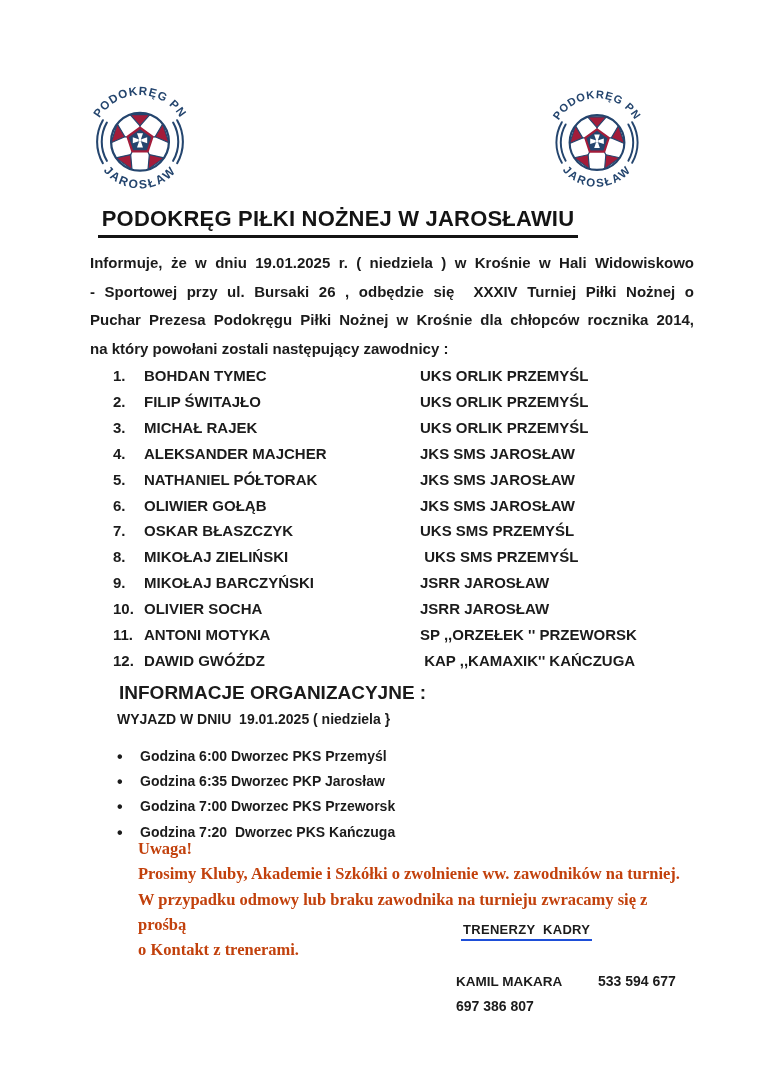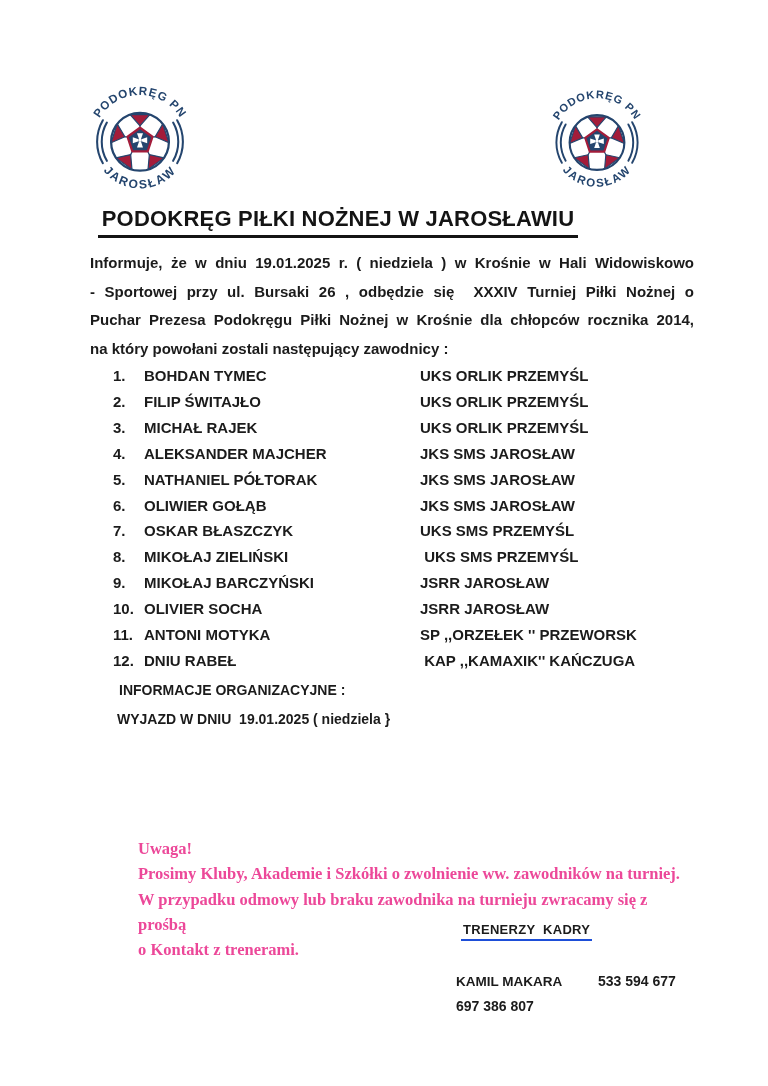--- a/index.html
+++ b/index.html
@@ -29,30 +29,30 @@
   .intro { position:absolute; left:90px; top:249px; width:604px;
            font-size:15px; line-height:28.6px; }
   .intro-line { text-align:justify; text-align-last:justify; -moz-text-align-last:justify; }
   .intro-line:last-child { text-align-last:left; -moz-text-align-last:left; }
 
   
   .players { position:absolute; left:113px; top:363px; width:580px; font-size:15px; }
   .player-row { display:grid; grid-template-columns:31px 276px 1fr; line-height:25.9px; }
 
   
-  .org-heading   { position:absolute; left:119px; top:682px; font-size:14px; }
+  .org-heading   { position:absolute; left:119px; top:682px; font-size:19px; }
   .org-departure { position:absolute; left:117px; top:711px; font-size:14px; }
   .stops { position:absolute; left:117px; top:744px; list-style:none; font-size:14px; }
   .stops li { position:relative; padding-left:23px; line-height:25.2px; }
   .stops li::before { content:"\2022"; position:absolute; left:0; top:0; font-size:16px; }
 
   
   .notice { position:absolute; left:138px; top:836px; width:560px;
             font-family:"Liberation Serif", serif; font-size:16.5px; line-height:25.3px;
-            color:#ec4899; }
+            color:#c2410c; }
 
   
   .trainers-heading { position:absolute; left:461px; top:922px; font-size:13px;
                       letter-spacing:.3px; border-bottom:2px solid #1d4ed8; padding:0 2px 2px 2px; }
   .contacts { position:absolute; left:456px; top:955px; font-size:13.5px;margin-top:14px; }
   .contact-row { display:grid; grid-template-columns:142px auto; line-height:25.4px; }
   .contact-phone { font-size:14px; }
 </style>
 </head>
 <body>
@@ -214,28 +214,34 @@
       <span data-bind="players.9.name">OLIVIER SOCHA</span>
       <span data-bind="players.9.club">JSRR JAROSŁAW</span>
     </div>
     <div class="player-row">
       <span data-bind="players.10.num">11.</span>
       <span data-bind="players.10.name">ANTONI MOTYKA</span>
       <span data-bind="players.10.club">SP ,,ORZEŁEK '' PRZEWORSK</span>
     </div>
     <div class="player-row">
       <span data-bind="players.11.num">12.</span>
-      <span data-bind="players.11.name">DNIU RABEŁ</span>
+      <span data-bind="players.11.name">DAWID GWÓŹDZ</span>
       <span data-bind="players.11.club"> KAP ,,KAMAXIK'' KAŃCZUGA</span>
     </div>
   </div>
 
   <div class="org-heading" data-bind="org_info.heading">INFORMACJE ORGANIZACYJNE :</div>
   <div class="org-departure" data-bind="org_info.departure">WYJAZD W DNIU  19.01.2025 ( niedziela }</div>
 
+  <ul class="stops">
+    <li data-bind="org_info.stops.0">Godzina 6:00 Dworzec PKS Przemyśl</li>
+    <li data-bind="org_info.stops.1">Godzina 6:35 Dworzec PKP Jarosław</li>
+    <li data-bind="org_info.stops.2">Godzina 7:00 Dworzec PKS Przeworsk</li>
+    <li data-bind="org_info.stops.3">Godzina 7:20  Dworzec PKS Kańczuga</li>
+  </ul>
 
   <div class="notice">
     <div data-bind="org_info.notice_heading">Uwaga!</div>
     <div data-bind="org_info.notice_lines.0">Prosimy Kluby, Akademie i Szkółki o zwolnienie ww. zawodników na turniej.</div>
     <div data-bind="org_info.notice_lines.1">W przypadku odmowy lub braku zawodnika na turnieju zwracamy się z prośbą</div>
     <div data-bind="org_info.notice_lines.2">o Kontakt z trenerami.</div>
   </div>
 
   <div class="trainers-heading" data-bind="trainers.heading">TRENERZY  KADRY</div>
   <div class="contacts">

